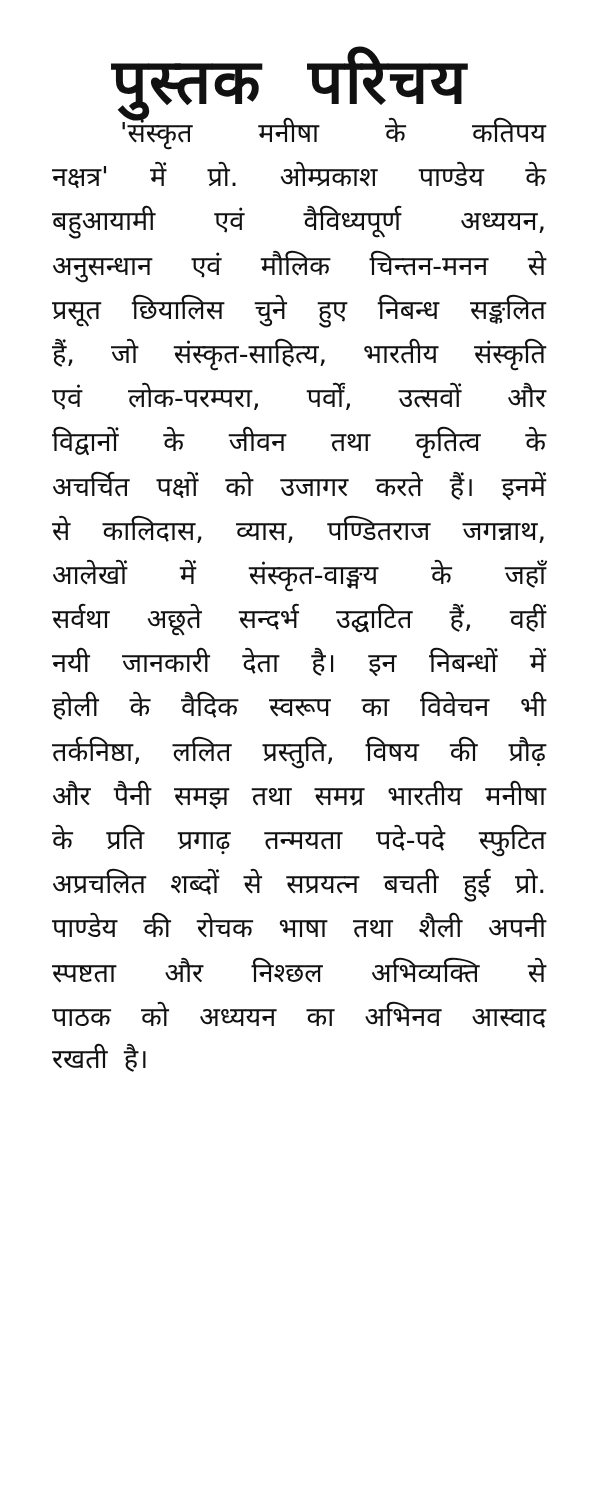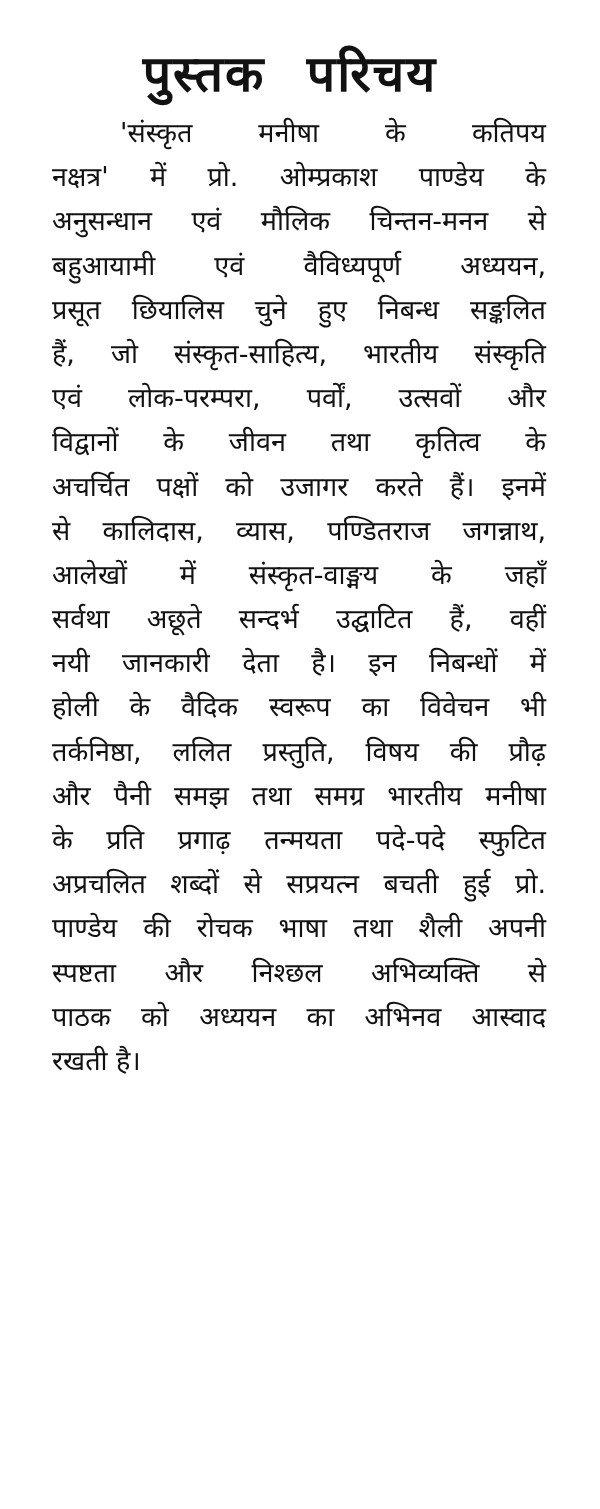--- a/index.html
+++ b/index.html
@@ -14,21 +14,21 @@
       overflow: hidden;
       color: #111111;
       font-family: "DejaVu Sans", "Liberation Sans", sans-serif;
     }
     .title {
       position: absolute;
       top: 8px;
       left: 0;
       width: 580px;
       text-align: center;
-      font-size: 50px;
+      font-size: 62px;
       font-weight: bold;
       line-height: 64px;
       letter-spacing: 2px;
       word-spacing: 22px;
     }
     .body-text {
       position: absolute;
       top: 100px;
       left: 52px;
       width: 494px;
@@ -41,32 +41,33 @@
       white-space: nowrap;
       text-align: justify;
       text-align-last: justify;
     }
     .line.first {
       padding-left: 68px;
       margin-top: 11px;
     }
     .line.last {
       text-align-last: left;
+      font-family: Liberation Mono, monospace;
     }
   </style>
 </head>
 <body>
 
 <h1 class="title">पुस्तक परिचय</h1>
 
 <div class="body-text">
   <span class="line first">'संस्कृत मनीषा के कतिपय</span>
   <span class="line">नक्षत्र' में प्रो. ओम्प्रकाश पाण्डेय के</span>
+  <span class="line">बहुआयामी एवं वैविध्यपूर्ण अध्ययन,</span>
   <span class="line">अनुसन्धान एवं मौलिक चिन्तन-मनन से</span>
-  <span class="line">बहुआयामी एवं वैविध्यपूर्ण अध्ययन,</span>
   <span class="line">प्रसूत छियालिस चुने हुए निबन्ध सङ्कलित</span>
   <span class="line">हैं, जो संस्कृत-साहित्य, भारतीय संस्कृति</span>
   <span class="line">एवं लोक-परम्परा, पर्वों, उत्सवों और</span>
   <span class="line">विद्वानों के जीवन तथा कृतित्व के</span>
   <span class="line">अचर्चित पक्षों को उजागर करते हैं। इनमें</span>
   <span class="line">से कालिदास, व्यास, पण्डितराज जगन्नाथ,</span>
   <span class="line">आलेखों में संस्कृत-वाङ्मय के जहाँ</span>
   <span class="line">सर्वथा अछूते सन्दर्भ उद्घाटित हैं, वहीं</span>
   <span class="line">नयी जानकारी देता है। इन निबन्धों में</span>
   <span class="line">होली के वैदिक स्वरूप का विवेचन भी</span>

